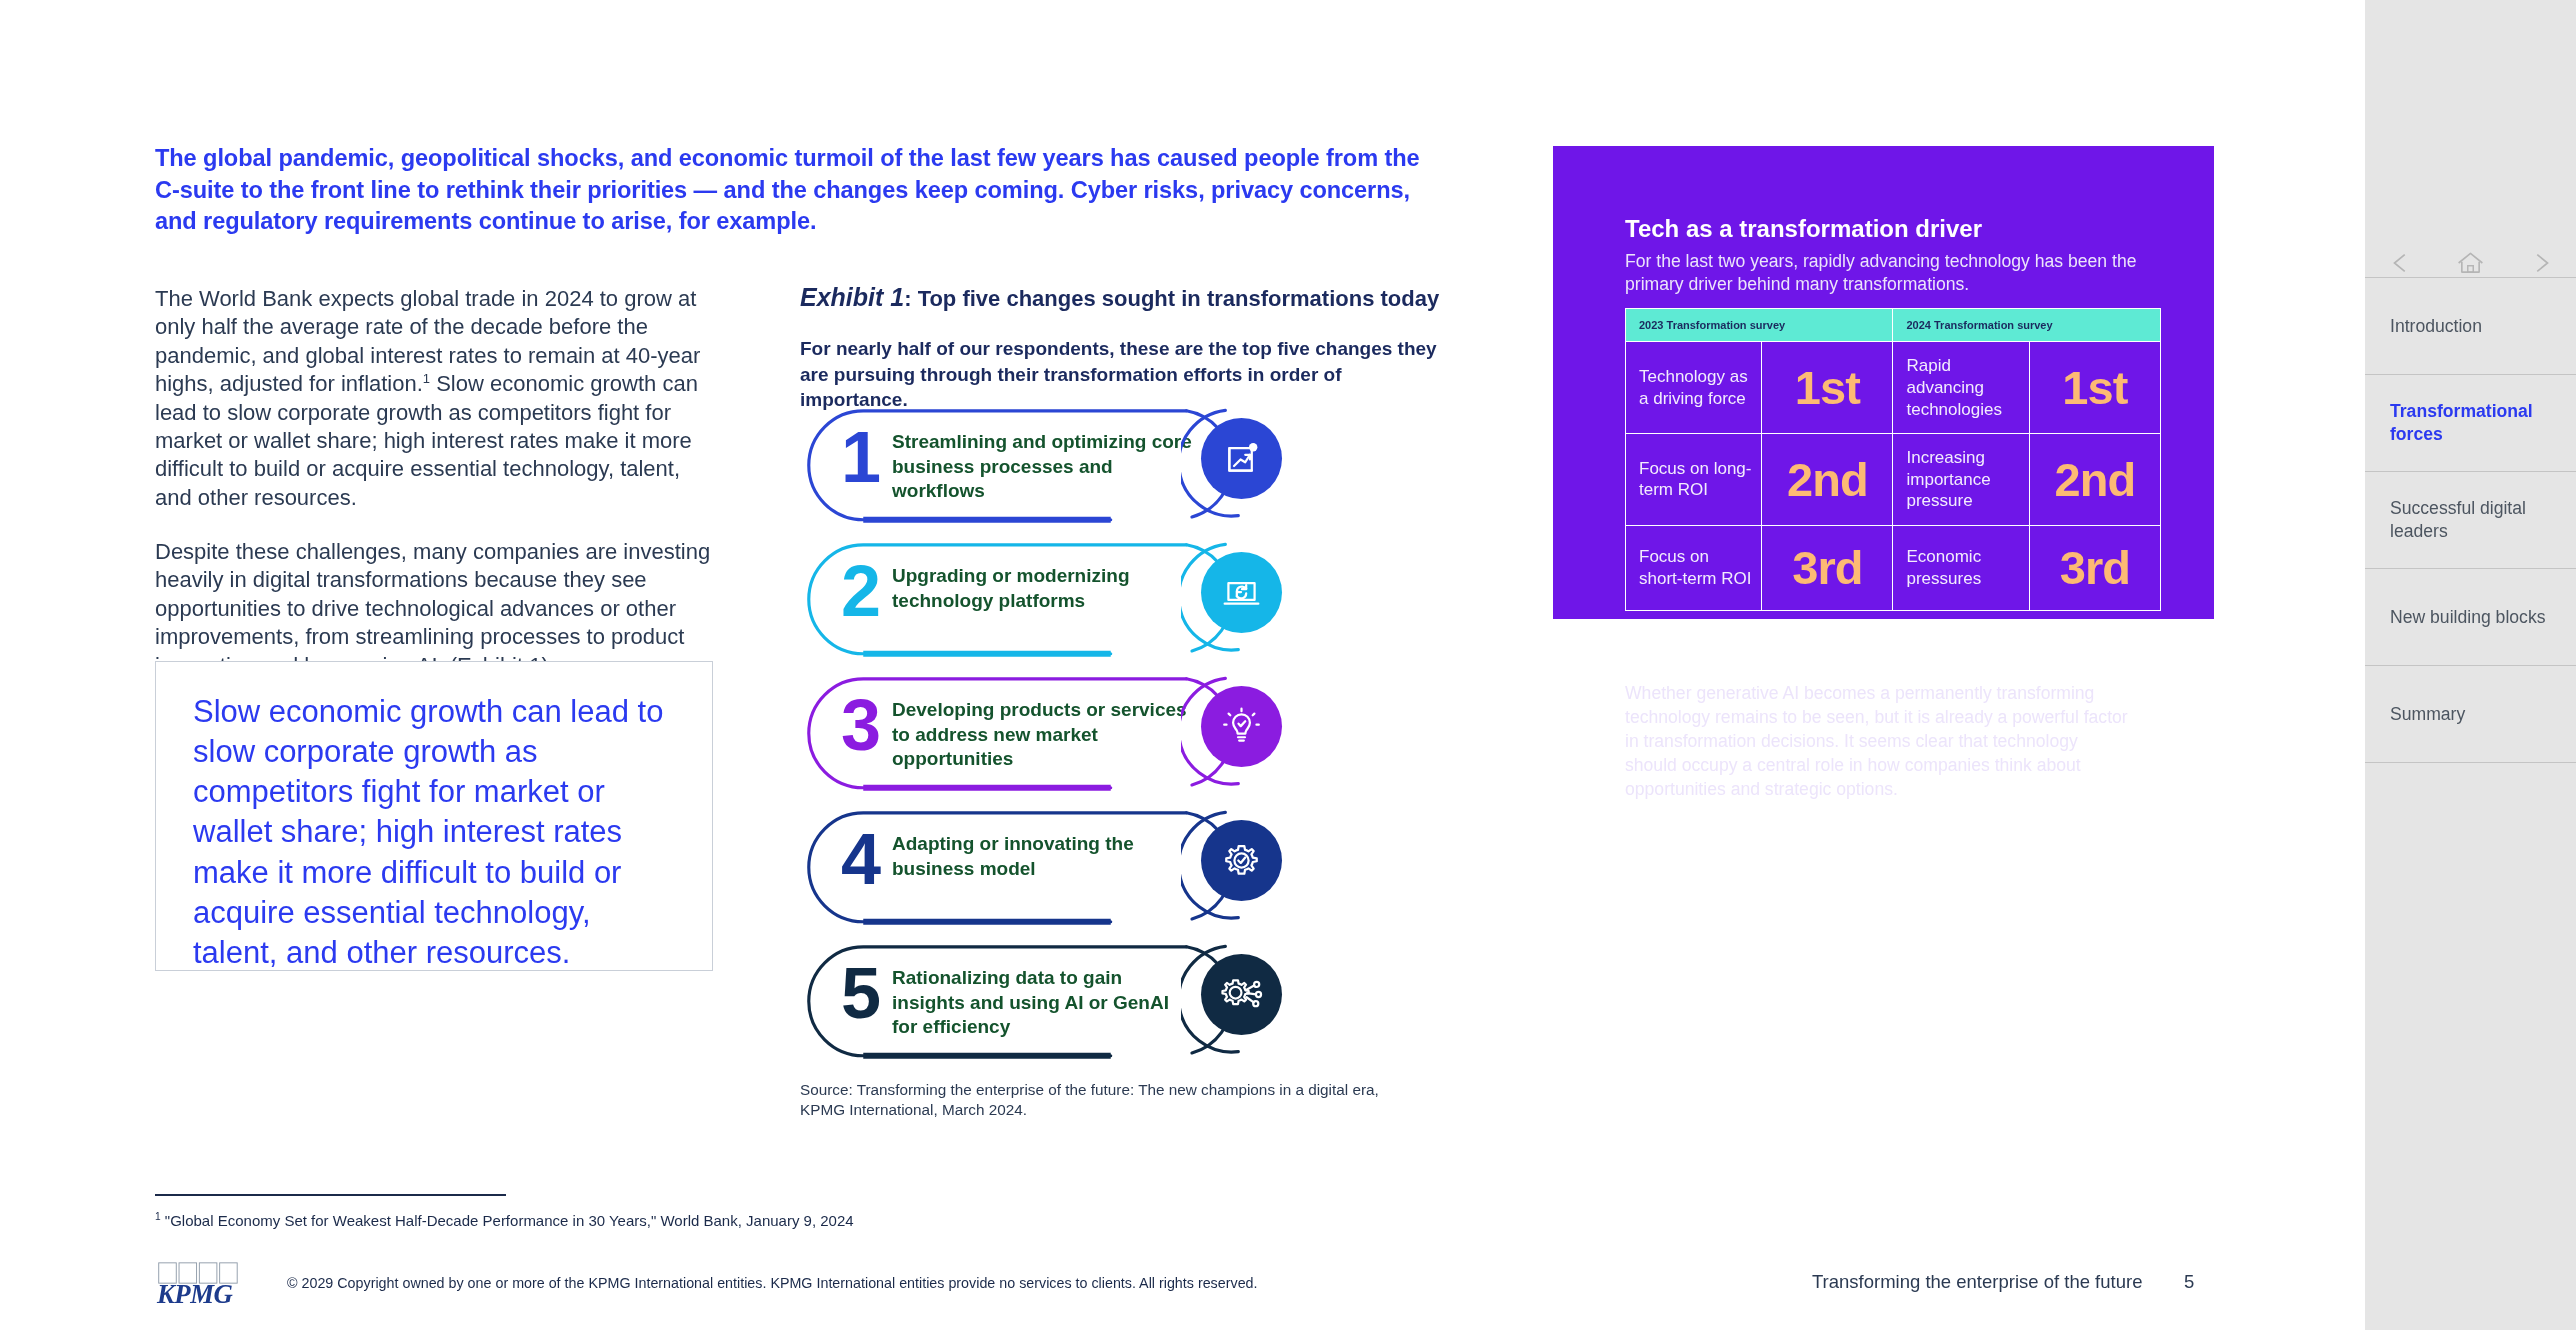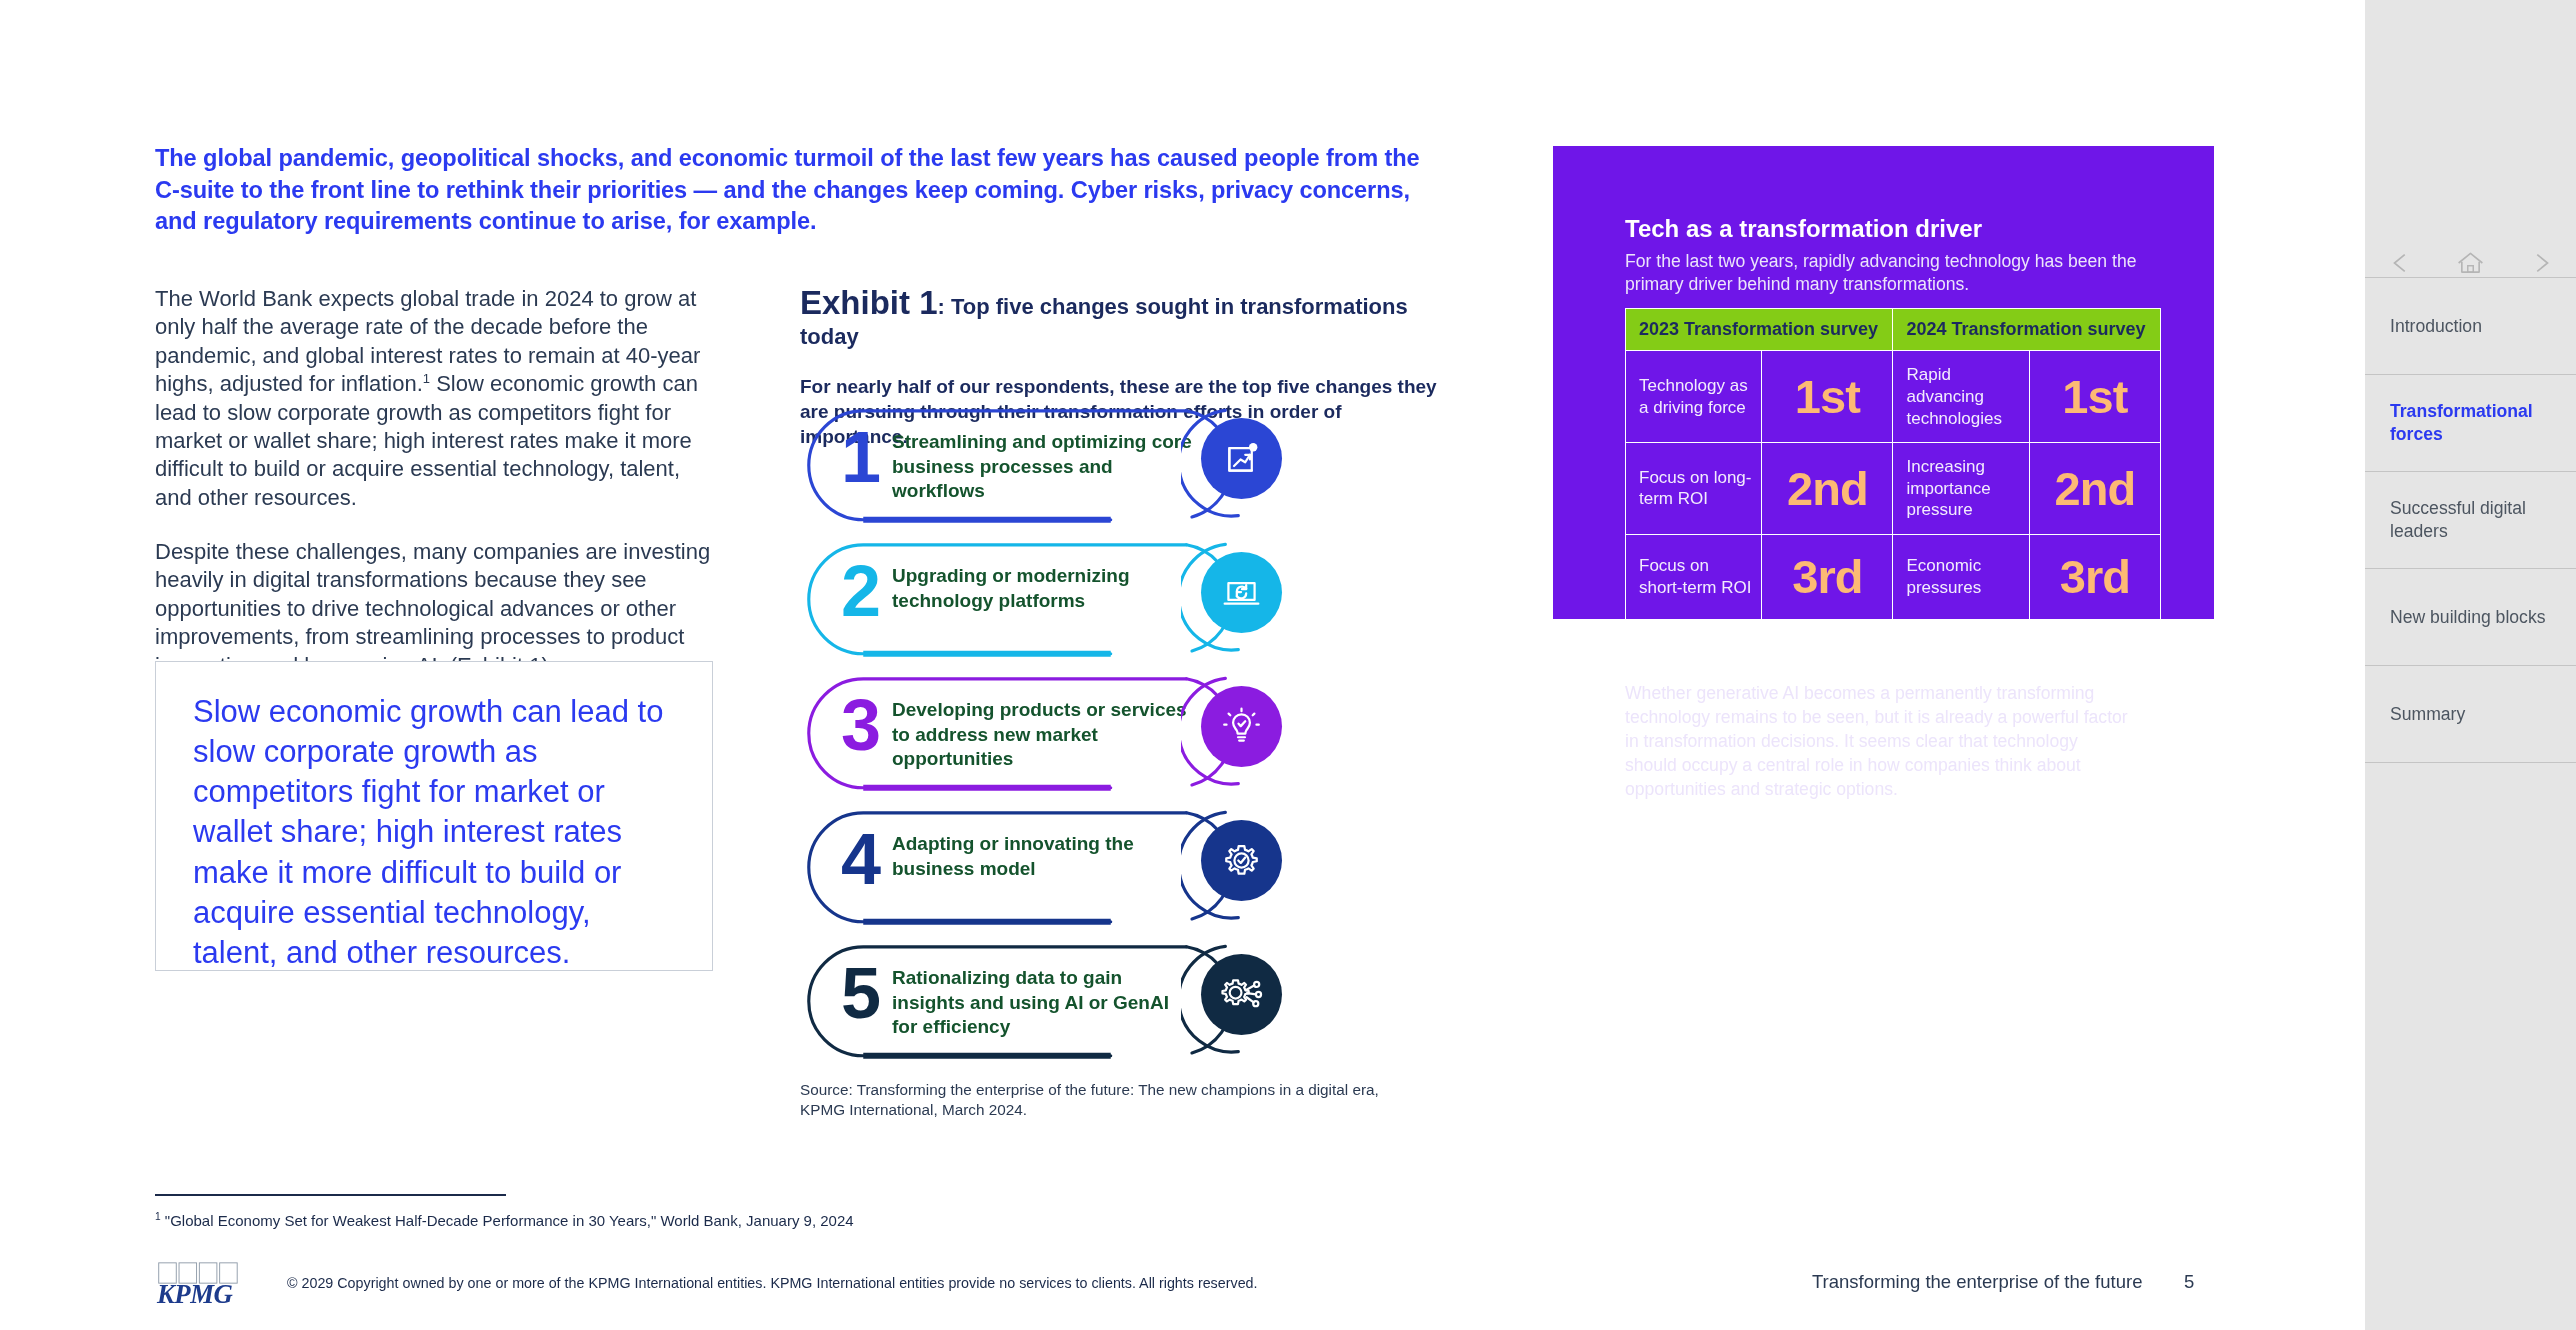--- a/index.html
+++ b/index.html
@@ -134,21 +134,21 @@
     left: 800px;
     top: 282px;
     width: 647px;
   }
   #exhibit-title {
     font-size: 22px;
     line-height: 1.25;
     color: #1b2a5e;
     font-weight: bold;
   }
-  #exhibit-title .ex-label { font-size: 33px; }
+  #exhibit-title .ex-label { font-size: 25px; font-style: italic; }
   #exhibit-sub {
     margin-top: 23px;
     font-size: 19px;
     font-weight: bold;
     line-height: 1.33;
     color: #1b2a5e;
   }
 
   #steps {
     position: absolute;
@@ -257,23 +257,23 @@
 
   #panel-table {
     position: absolute;
     left: 72px;
     top: 162px;
     width: 536px;
     border-collapse: collapse;
     table-layout: fixed;
   }
   #panel-table th {
-    background: #84cc16;
+    background: #5eead4;
     color: #1b2a5e;
-    font-size: 18px;
+    font-size: 11px;
     font-weight: bold;
     text-align: left;
     padding: 10.2px 0 10.2px 13px;
     border: 1.4px solid #ffffff;
   }
   #panel-table td {
     border: 1.4px solid #ffffff;
     vertical-align: middle;
     background: #6f16e8;
   }

